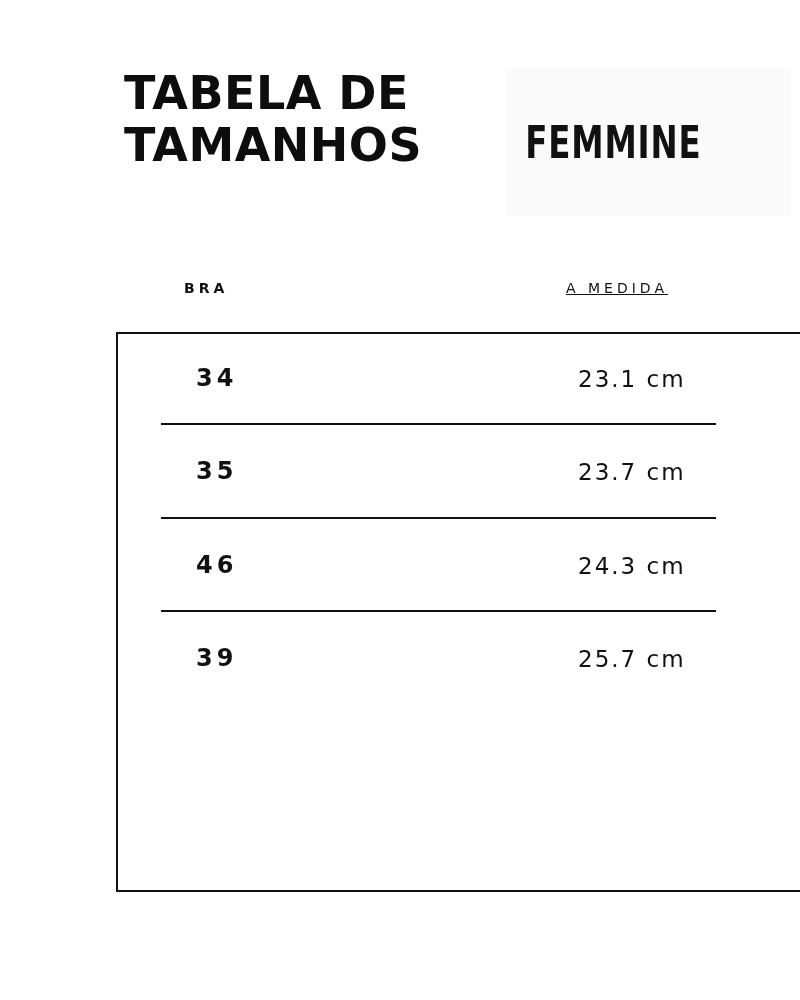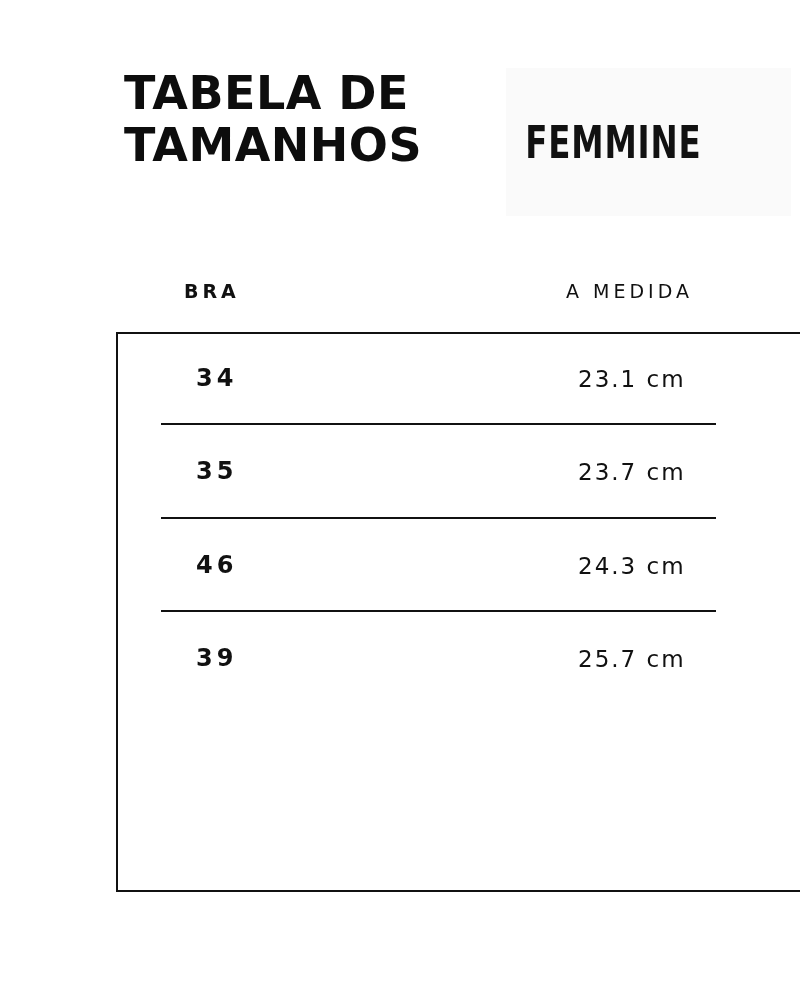--- a/index.html
+++ b/index.html
@@ -72,34 +72,35 @@
   .col-headings {
     position: absolute;
     left: 0;
     top: 280px;
     width: 800px;
     height: 36px;
   }
 
   .col-head {
     position: absolute;
-    font-size: 19px;
+    font-size: 14px;
     letter-spacing: 4px;
     color: #111111;
     white-space: nowrap;
   }
   .col-head.left {
     left: 148px;
     top: 0;
     font-weight: bold;
   }
   .col-head.right {
     left: 530px;
     top: 0;
     font-weight: normal;
+    text-decoration: underline;
   }
 
   
   .table-frame {
     position: absolute;
     left: 80px;
     top: 332px;
     width: 760px;
     height: 560px;
     border-top: 2px solid #111111;

